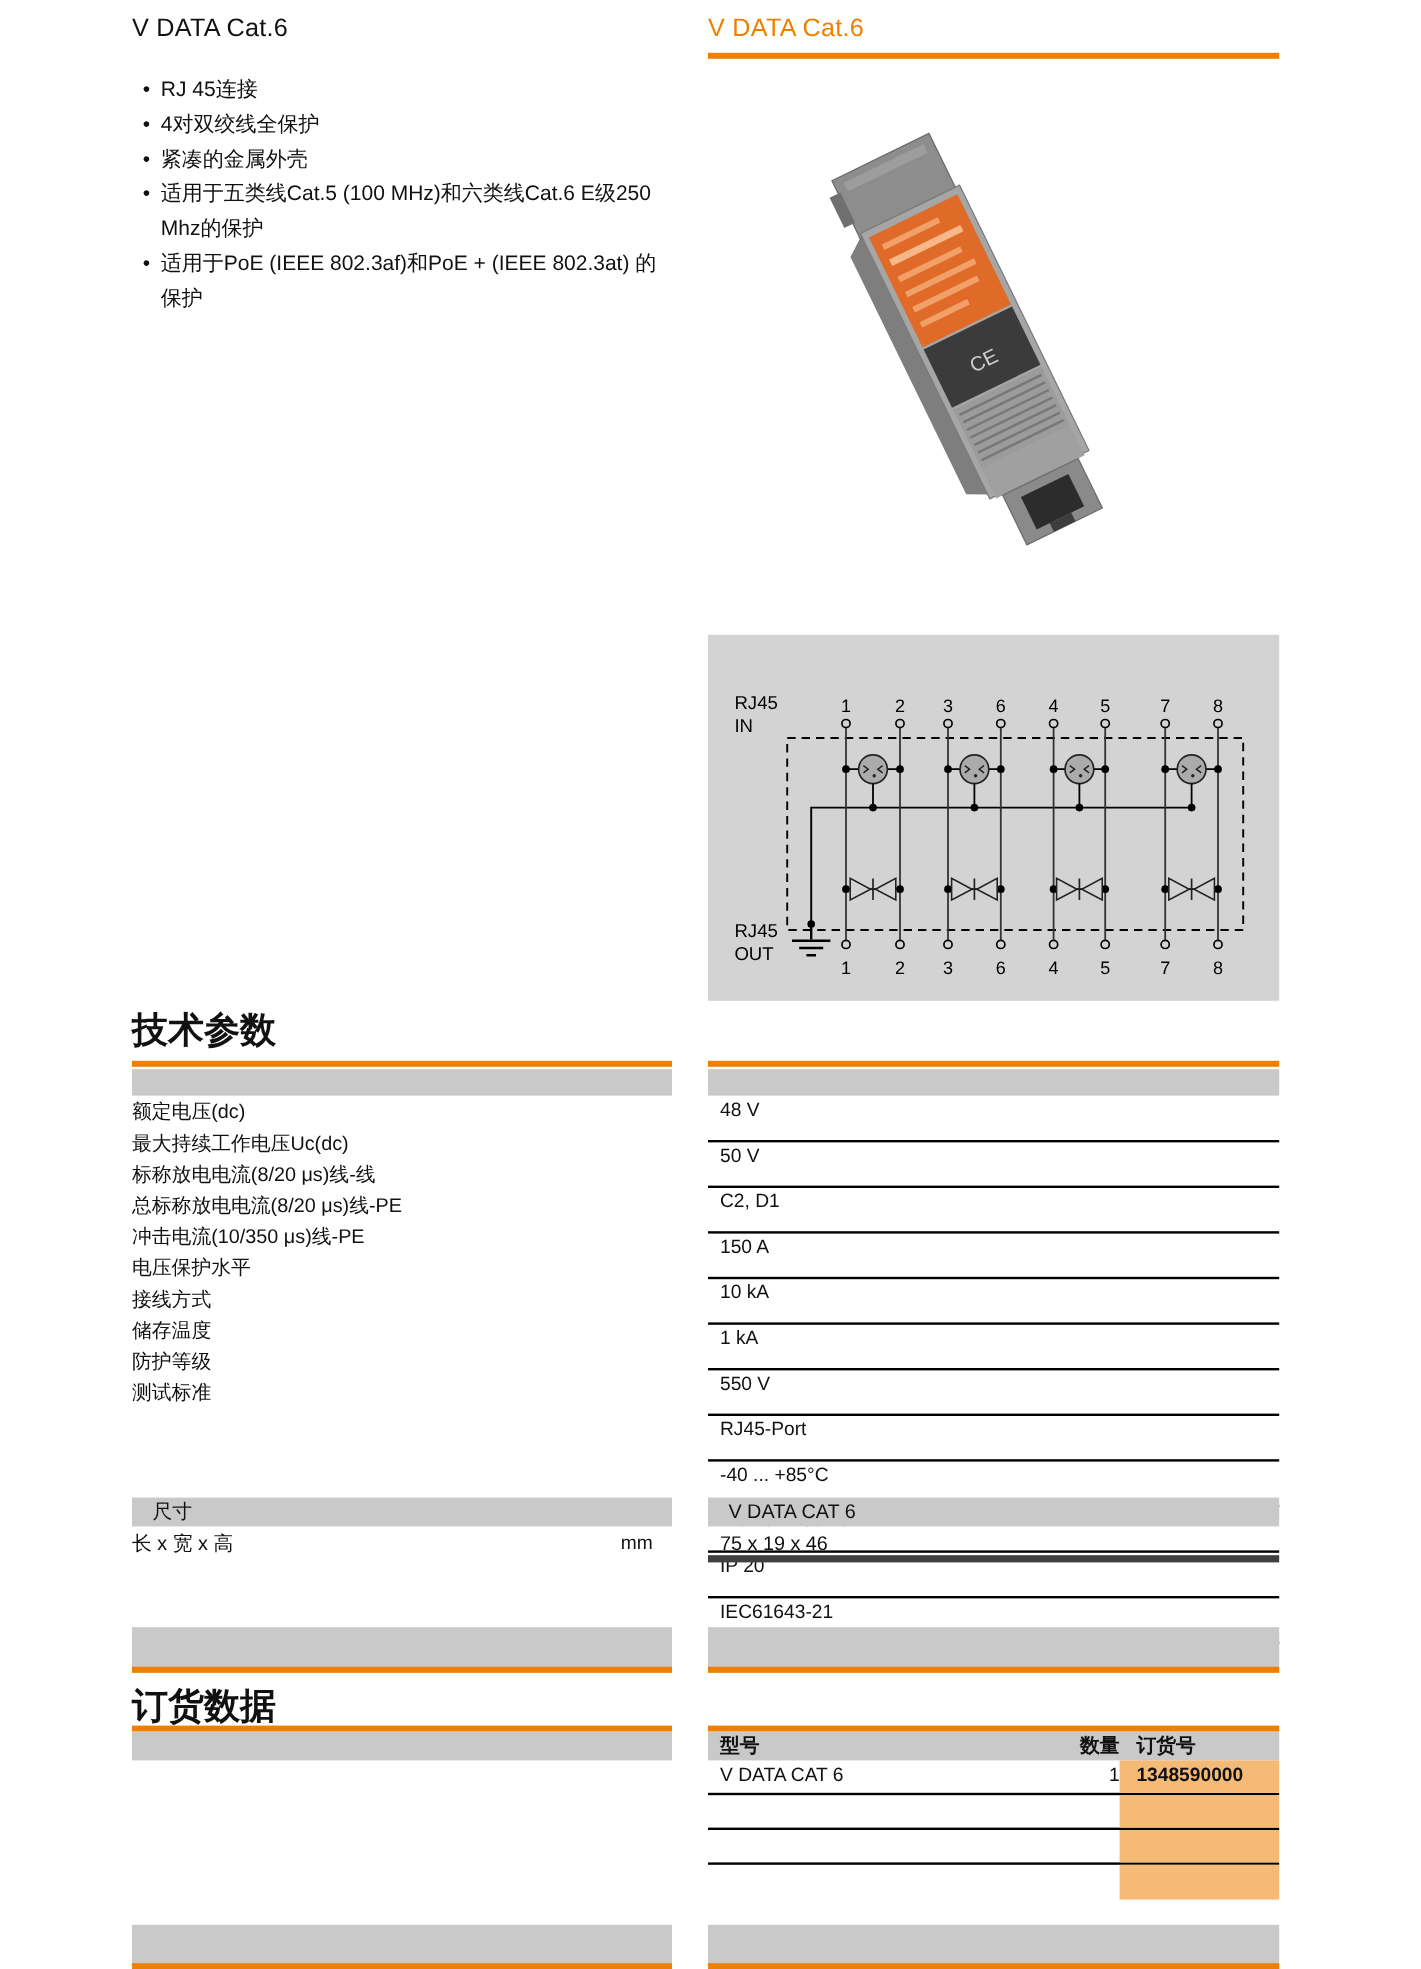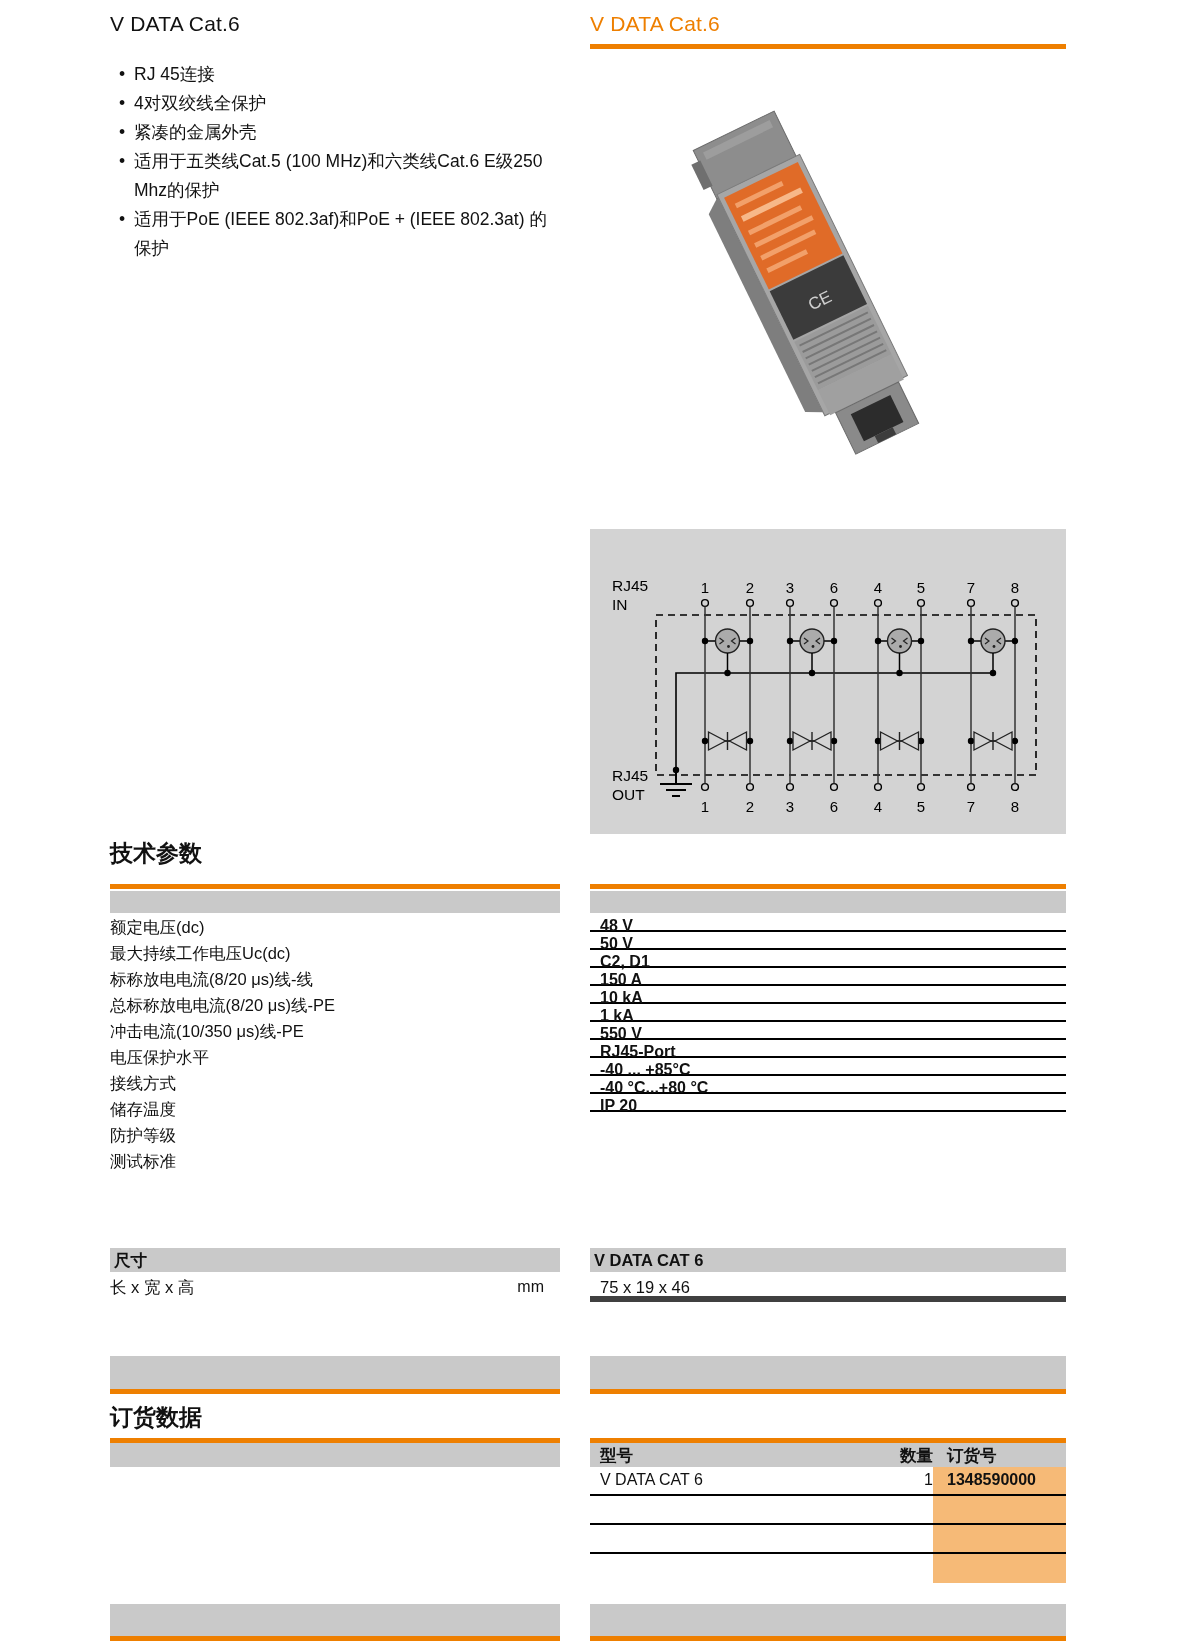--- a/index.html
+++ b/index.html
@@ -25,30 +25,30 @@
   .rule-orange{height:5px;background:var(--accent);}
   .greybar{background:var(--bargrey);}
 
   
   .bullets{font-size:17.5px;line-height:29px;}
   .bullet{display:flex;}
   .bullet .dot{width:24px;flex:0 0 24px;text-align:center;}
   .bullet .txt{flex:1;}
 
   
-  .sec-head{font-size:23px;font-weight:bold;}
+  .sec-head{font-size:30px;font-weight:bold;}
 
   
   .spec-labels .srow{height:26px;line-height:26px;font-size:16.5px;}
-  .spec-values .srow{height:18px;line-height:23px;font-size:16px;
-     border-bottom:2px solid #000;box-sizing:border-box;padding-left:10px;font-weight:bold;}
-
-  
-  .barlabel{height:24px;line-height:24px;font-weight:bold;font-size:16.5px;
-     padding-left:4px;box-sizing:border-box;background:var(--bargrey);}
+  .spec-values .srow{height:38px;line-height:23px;font-size:16px;
+     border-bottom:2px solid #000;box-sizing:border-box;padding-left:10px;}
+
+  
+  .barlabel{height:24px;line-height:24px;font-weight:normal;font-size:16.5px;
+     padding-left:17px;box-sizing:border-box;background:var(--bargrey);}
 
   .dimrow{height:28px;line-height:26px;font-size:16.5px;box-sizing:border-box;}
   .dimrow.right{border-bottom:6px solid #404040;padding-left:10px;}
   .dimrow .unit{float:right;padding-right:16px;font-size:16px;}
 
   .orange-bottom{border-bottom:5px solid var(--accent);box-sizing:content-box;}
 
   
   .otable-head{display:flex;height:24px;line-height:24px;background:var(--bargrey);
      font-weight:bold;font-size:16.5px;box-sizing:border-box;justify-content:space-between;}
@@ -284,20 +284,21 @@
       <div class="srow">50 V</div>
       <div class="srow">C2, D1</div>
       <div class="srow">150 A</div>
       <div class="srow">10 kA</div>
       <div class="srow">1 kA</div>
       <div class="srow">550 V</div>
       <div class="srow">RJ45-Port</div>
       <div class="srow">-40 ... +85°C</div>
       <div class="srow">-40 °C...+80 °C</div>
       <div class="srow">IP 20</div>
+      <div class="srow">IEC61643-21</div>
     </div>
 
   <div class="abs colL barlabel" style="top:1248px;">尺寸</div>
   <div class="abs colR barlabel" style="top:1248px;">V DATA CAT 6</div>
   <div class="abs colL dimrow" style="top:1274px;">
     <span class="unit">mm</span>
     <span>长 x 宽 x 高</span>
   </div>
   <div class="abs colR dimrow right" style="top:1274px;">75 x 19 x 46</div>
 

